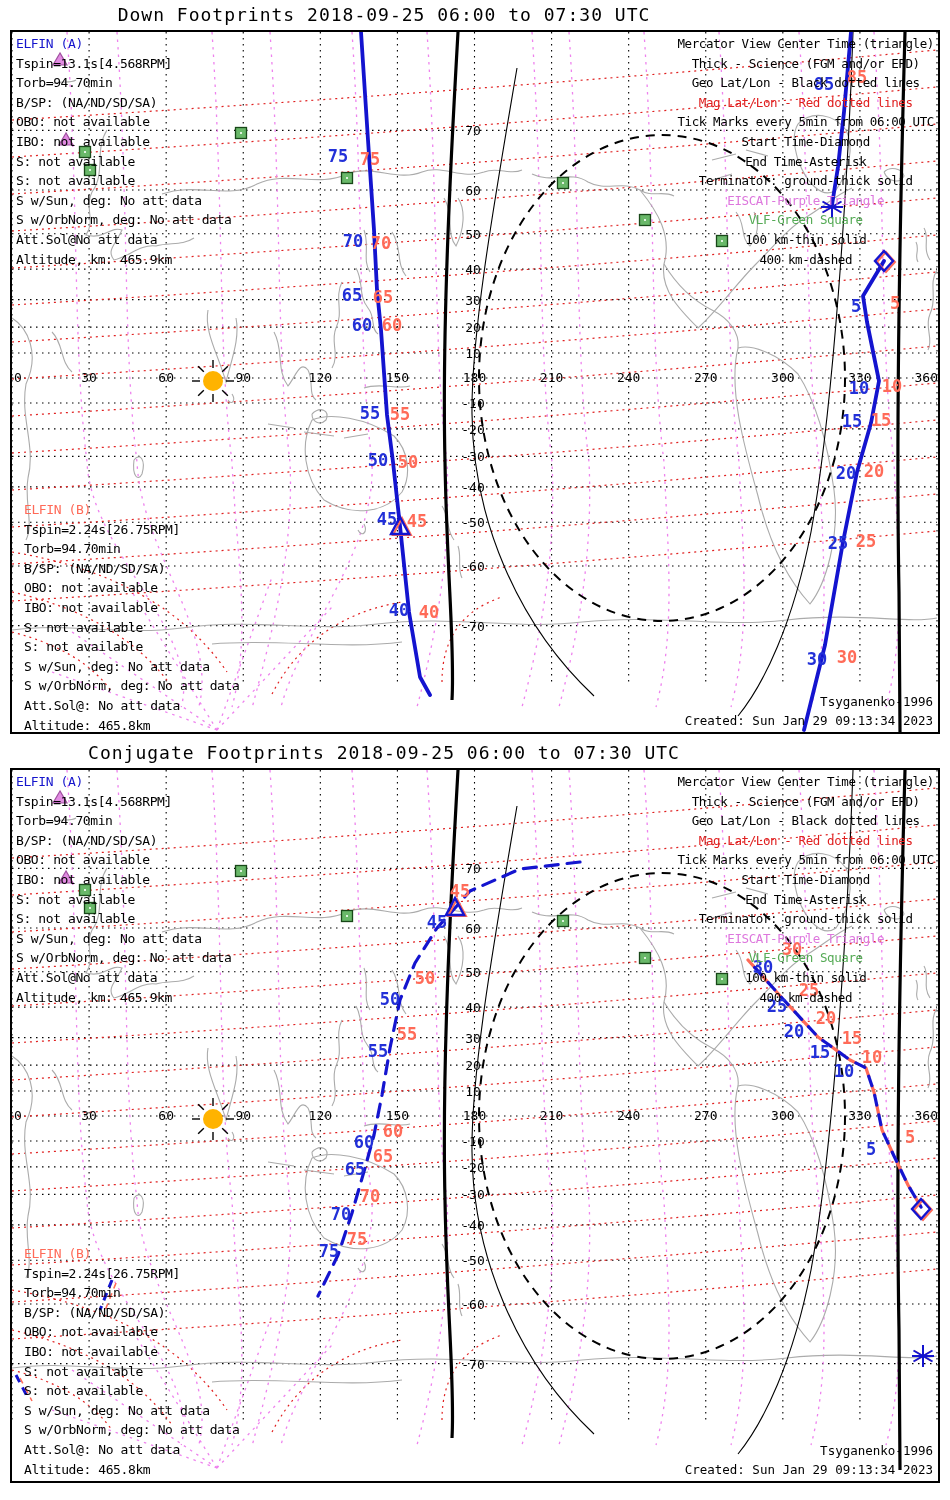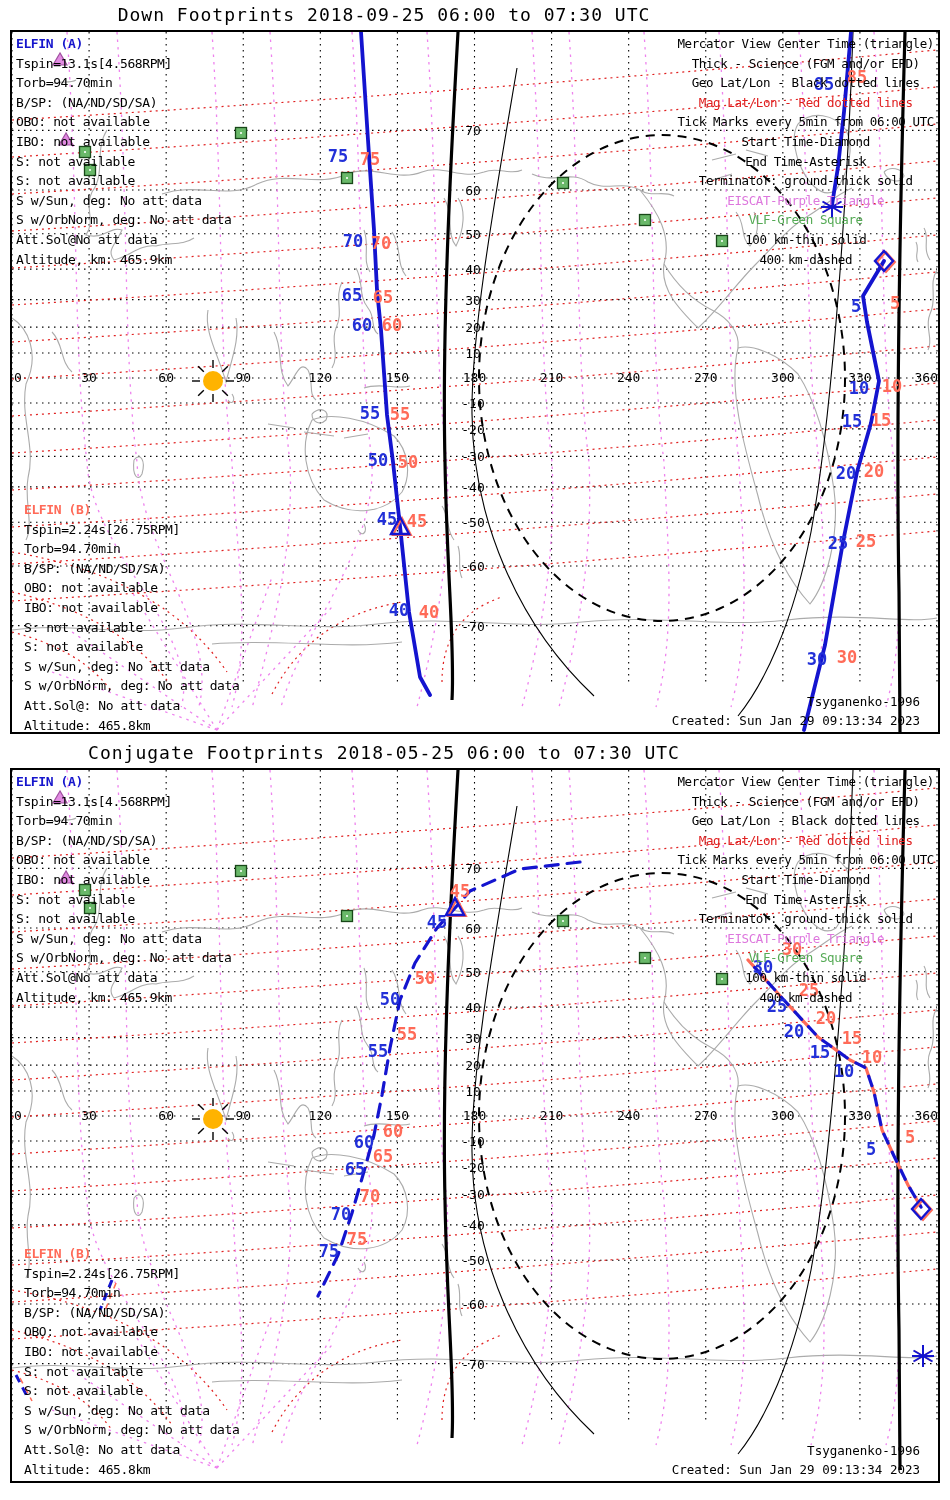--- a/index.html
+++ b/index.html
@@ -10,23 +10,23 @@
   #title0{top:4px}
   #title1{top:742px}
   .panel{position:absolute;left:10px;width:926px;border:2px solid #000;background:#fff}
   #panel0{top:30px;height:700px}
   #panel1{top:768px;height:711px}
   .mapsvg{position:absolute;left:0;top:0}
   .txtcol{position:absolute;font-size:13px;line-height:19.6px;letter-spacing:-0.4px}
   .sc-a-block{left:4px;top:2px}
   .sc-b-block{left:12px}
   .legend-block{right:4px;top:2px;text-align:center;font-size:12.5px}
-  .credits-block{position:absolute;right:18px;bottom:2px;text-align:right;
+  .credits-block{position:absolute;right:5px;bottom:2px;text-align:right;
        font-size:12.5px;line-height:19px}
-  .sc-head{font-weight:bold}
+  .sc-head{font-weight:normal}
   .gridlabel{font-family:"DejaVu Sans Mono",monospace;font-size:13px;fill:#000}
   .ticklabel{font-family:"DejaVu Sans Mono",monospace;font-size:17px;font-weight:bold}
 </style>
 </head>
 <body>
 
 <div class="panel-title" id="title0">Down Footprints 2018-09-25 06:00 to 07:30 UTC</div>
 
 <div class="panel" id="panel0">
     <svg width="926" height="700" viewBox="0 0 926 700" class="mapsvg">
@@ -301,21 +301,21 @@
       <div style="color: rgb(85, 170, 85);">VLF-Green Square</div>
       <div style="color: rgb(0, 0, 0);">100 km-thin solid</div>
       <div style="color: rgb(0, 0, 0);">400 km-dashed</div>
     </div>
     <div class="credits-block">
       <div>Tsyganenko-1996</div>
       <div>Created: Sun Jan 29 09:13:34 2023</div>
     </div>
   </div>
 
-<div class="panel-title" id="title1">Conjugate Footprints 2018-05-25 06:00 to 07:30 UTC</div>
+<div class="panel-title" id="title1">Conjugate Footprints 2018-09-25 06:00 to 07:30 UTC</div>
 
 <div class="panel" id="panel1">
     <svg width="926" height="711" viewBox="0 0 926 711" class="mapsvg">
       <g stroke="#000" stroke-width="1.1" stroke-dasharray="1.5,4.5">
         <line x1="0" y1="98.35625628714888" x2="925" y2="98.35625628714888"></line>
         <line x1="0" y1="158.07010810882878" x2="925" y2="158.07010810882878"></line>
         <line x1="0" y1="201.7755089749329" x2="925" y2="201.7755089749329"></line>
         <line x1="0" y1="237.13279265009467" x2="925" y2="237.13279265009467"></line>
         <line x1="0" y1="267.6140132035304" x2="925" y2="267.6140132035304"></line>
         <line x1="0" y1="295.144787375821" x2="925" y2="295.144787375821"></line>

